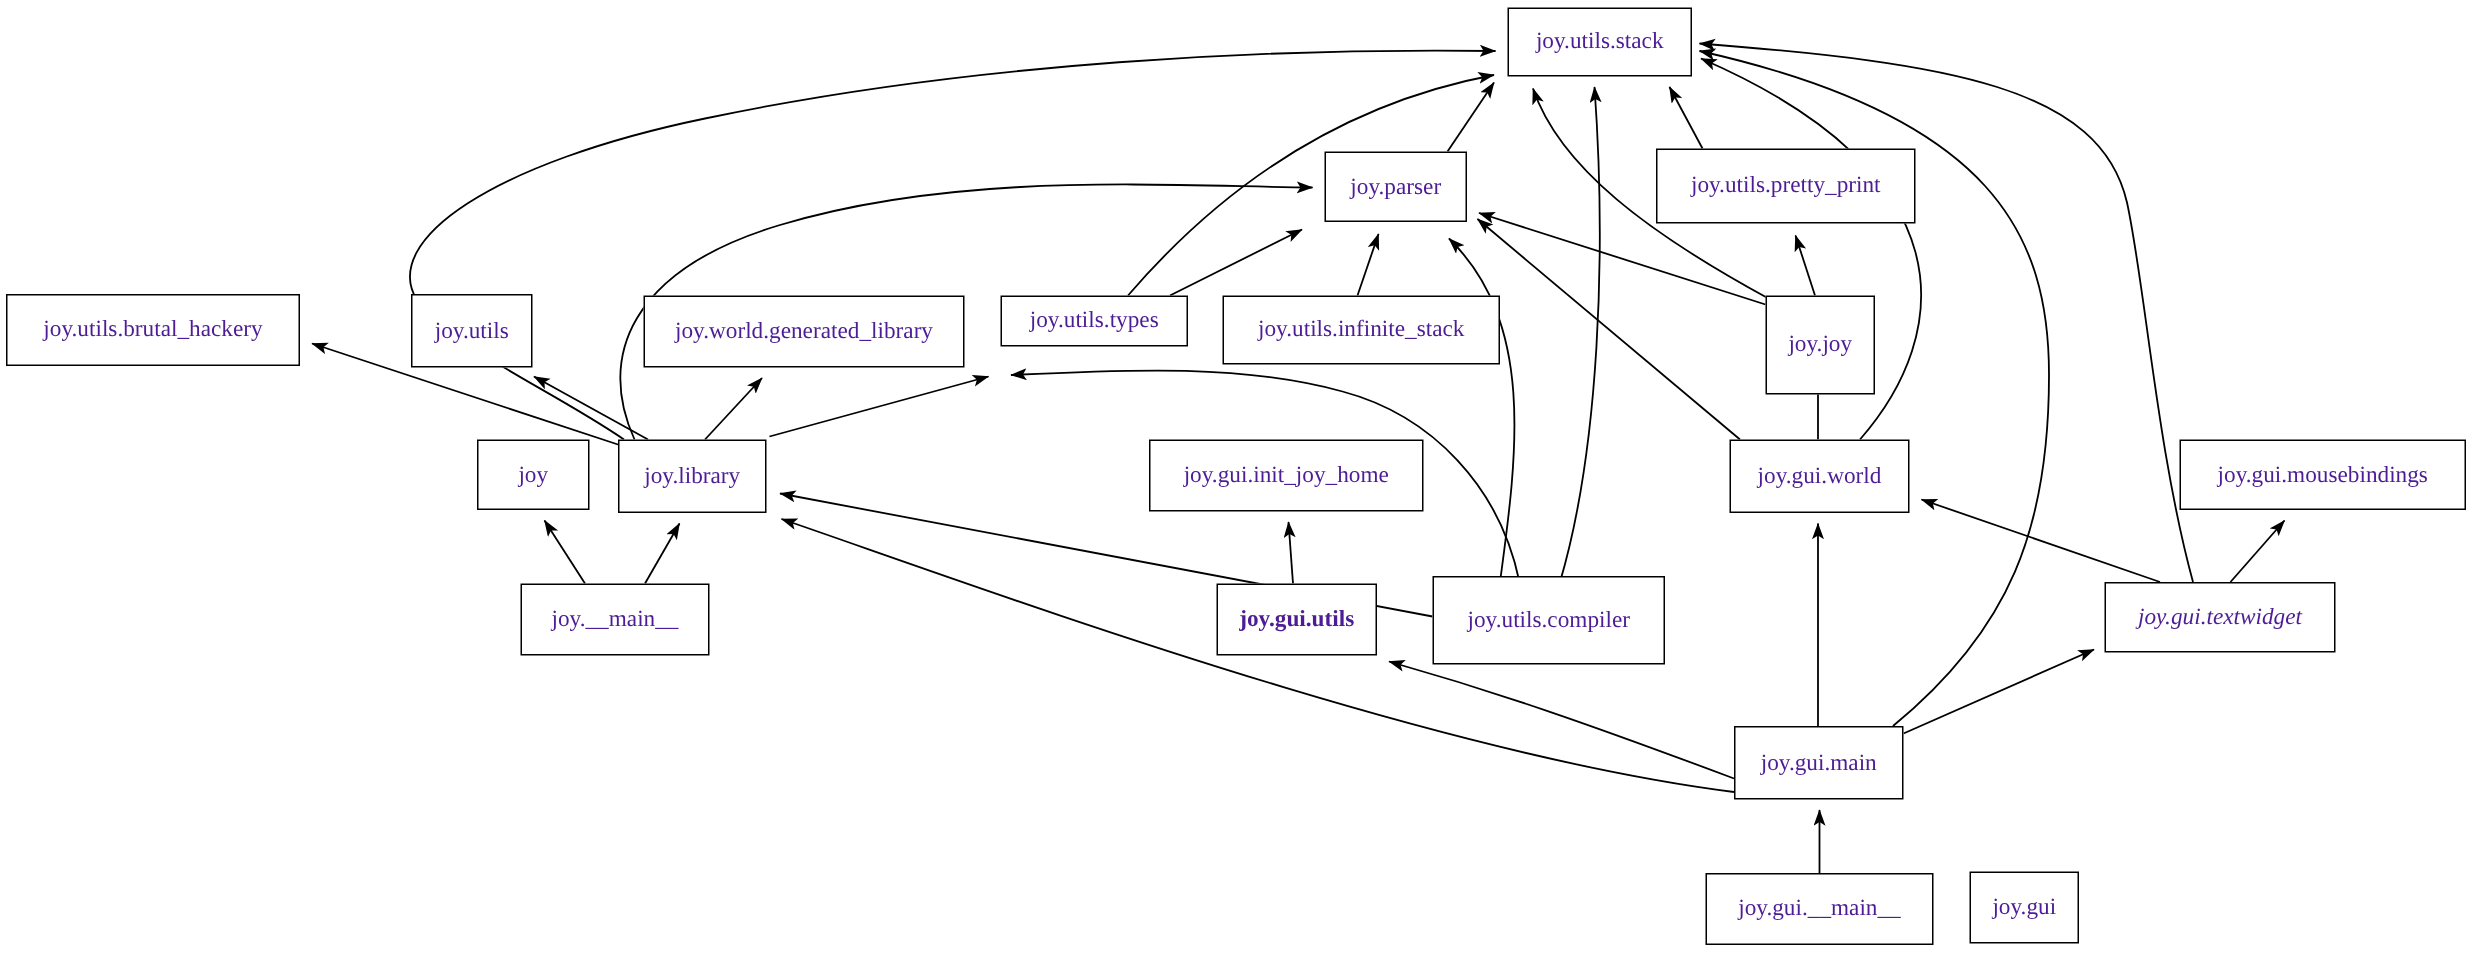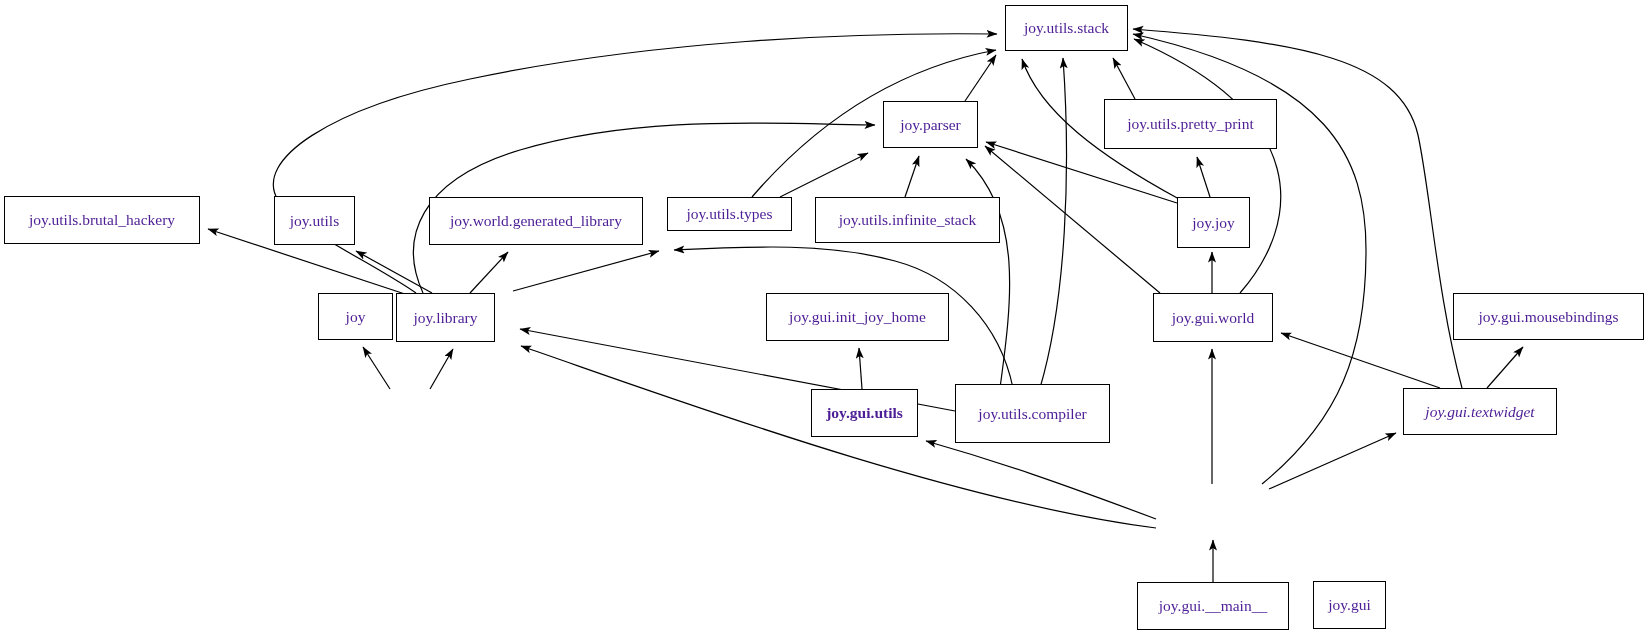--- a/index.html
+++ b/index.html
@@ -88,24 +88,26 @@
   </svg>
 
   <div class="node" style="left: 1005px; top: 5px; width: 123px; height: 46px;">joy.utils.stack</div>
   <div class="node" style="left: 883px; top: 101px; width: 95px; height: 47px;">joy.parser</div>
   <div class="node" style="left: 4px; top: 196px; width: 196px; height: 48px;">joy.utils.brutal_hackery</div>
   <div class="node" style="left: 1104px; top: 99px; width: 173px; height: 50px;">joy.utils.pretty_print</div>
   <div class="node" style="left: 274px; top: 196px; width: 81px; height: 49px;">joy.utils</div>
   <div class="node" style="left: 429px; top: 197px; width: 214px; height: 48px;">joy.world.generated_library</div>
   <div class="node" style="left: 667px; top: 197px; width: 125px; height: 34px;">joy.utils.types</div>
   <div class="node" style="left: 815px; top: 197px; width: 185px; height: 46px; text-align: right;">joy.utils.infinite_stack</div>
-  <div class="node" style="left: 1177px; top: 197px; width: 73px; height: 51px;">joy.joy</div>
+  <div class="node" style="left: 1177px; top: 197px; width: 73px; height: 66px;">joy.joy</div>
   <div class="node" style="left: 318px; top: 293px; width: 75px; height: 47px;">joy</div>
-  <div class="node" style="left: 396px; top: 293px; width: 99px; height: 49px;">joy.library</div>
+  <div class="node" style="left: 412px; top: 293px; width: 99px; height: 49px;">joy.library</div>
   <div class="node" style="left: 766px; top: 293px; width: 183px; height: 48px;">joy.gui.init_joy_home</div>
   <div class="node" style="left: 1153px; top: 293px; width: 120px; height: 49px;">joy.gui.world</div>
   <div class="node" style="left: 1453px; top: 293px; width: 191px; height: 47px;">joy.gui.mousebindings</div>
+  <div class="node" style="left: 347px; top: 389px; width: 126px; height: 48px;">joy.__main__</div>
   <div class="node" style="left: 811px; top: 389px; width: 107px; height: 48px; font-weight: bold;">joy.gui.utils</div>
   <div class="node" style="left: 955px; top: 384px; width: 155px; height: 59px;">joy.utils.compiler</div>
   <div class="node" style="left: 1403px; top: 388px; width: 154px; height: 47px; font-style: italic;">joy.gui.textwidget</div>
+  <div class="node" style="left: 1156px; top: 484px; width: 113px; height: 49px;">joy.gui.main</div>
   <div class="node" style="left: 1137px; top: 582px; width: 152px; height: 48px;">joy.gui.__main__</div>
   <div class="node" style="left: 1313px; top: 581px; width: 73px; height: 48px;">joy.gui</div>
 </div>
 
 </body></html>

